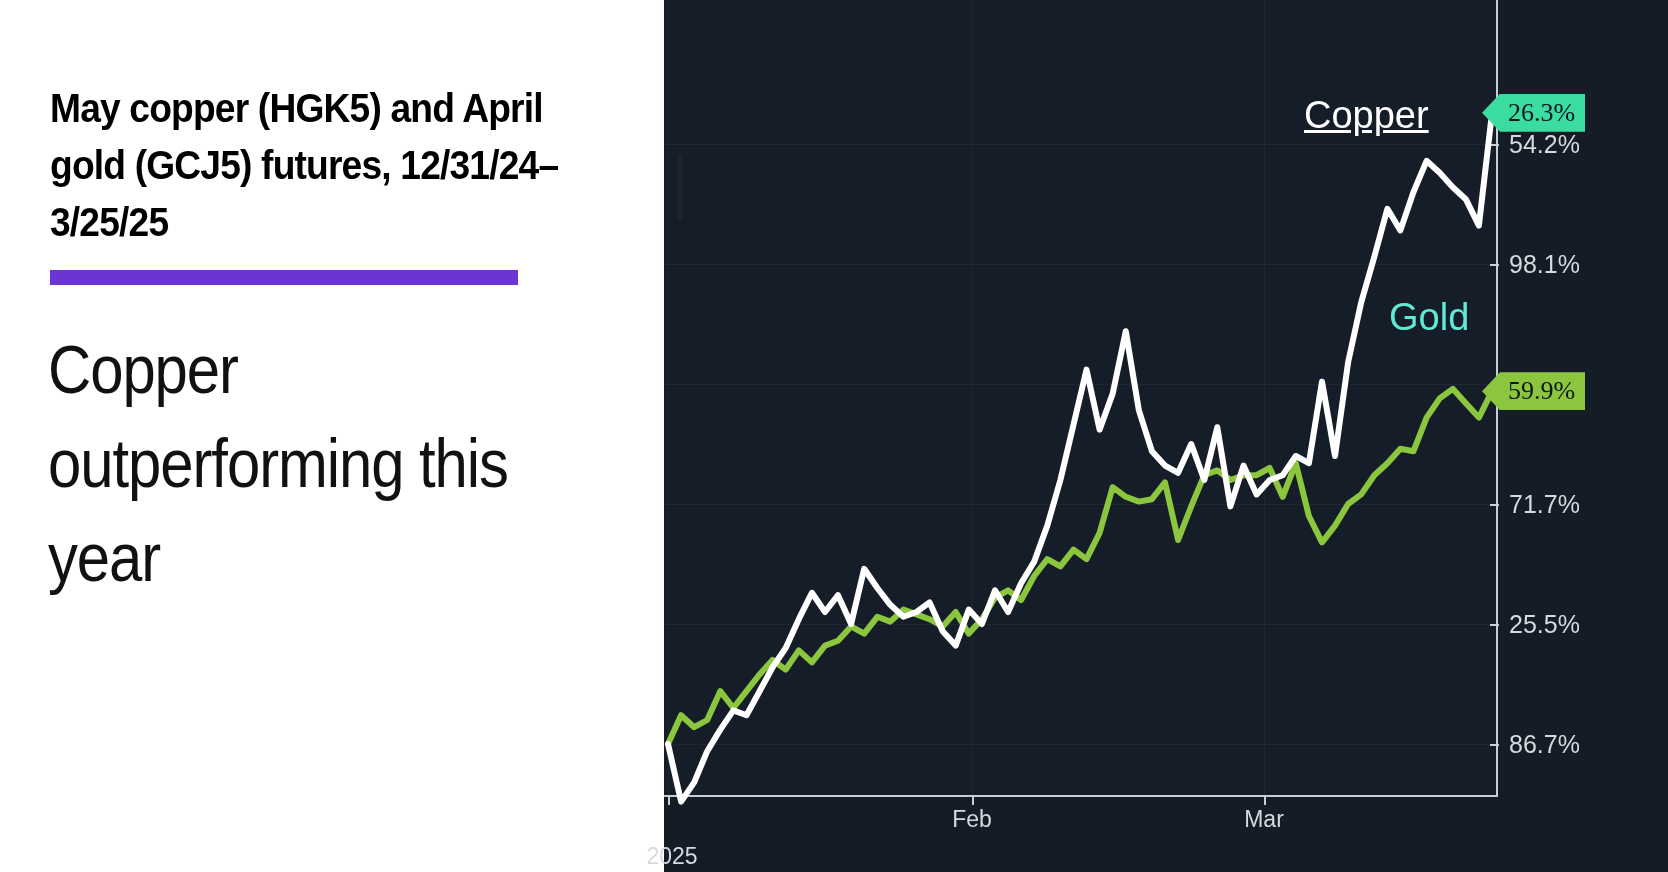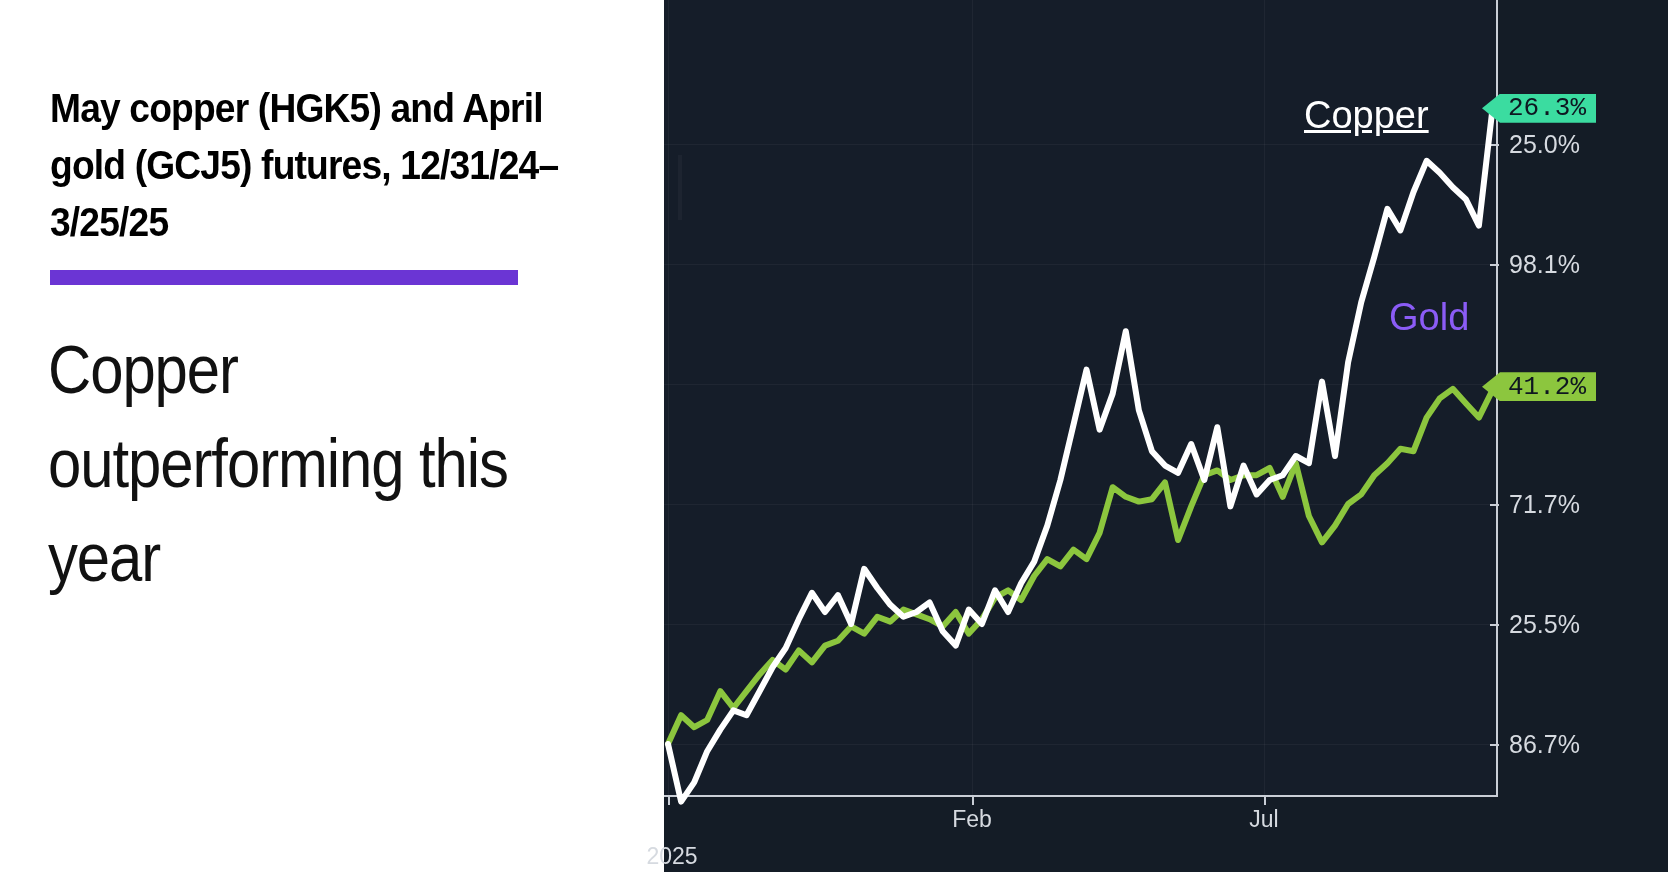--- a/index.html
+++ b/index.html
@@ -89,23 +89,23 @@
     position:absolute; top:845px;
     color:#d6dae0; font-size:23px; line-height:23px;
     font-family:"Liberation Sans", sans-serif;
     white-space:nowrap; transform:translateX(-50%);
   }
   .series-label {
     position:absolute; font-size:38px; line-height:38px;
     font-family:"Liberation Sans", sans-serif; white-space:nowrap;
   }
   .badge {
-    position:absolute; height:29px; display:flex; align-items:center;
+    position:absolute; height:38px; display:flex; align-items:center;
     justify-content:flex-end; padding-right:10px; padding-left:26px;
-    font-size:26px; font-family:Liberation Mono, monospace;
+    font-size:26px; font-family:Liberation Serif, serif;
     color:#0e1620; white-space:nowrap;
     clip-path: polygon(0% 50%, 18px 0%, 100% 0%, 100% 100%, 18px 100%);
   }
   svg { display:block; }
 </style>
 </head>
 <body>
 
 <div id="root">
 
@@ -134,40 +134,40 @@
     <div class="axis-v"></div>
     <div class="axis-h"></div>
 
     <div class="tick-h" style="top:144px"></div>
     <div class="tick-h" style="top:264px"></div>
     <div class="tick-h" style="top:384px"></div>
     <div class="tick-h" style="top:504px"></div>
     <div class="tick-h" style="top:624px"></div>
     <div class="tick-h" style="top:744px"></div>
 
-    <div class="ytick-label" style="top:132px">25.0%</div>
+    <div class="ytick-label" style="top:132px">54.2%</div>
     <div class="ytick-label" style="top:252px">98.1%</div>
     <div class="ytick-label" style="top:372px">15.0%</div>
     <div class="ytick-label" style="top:492px">71.7%</div>
     <div class="ytick-label" style="top:612px">25.5%</div>
     <div class="ytick-label" style="top:732px">86.7%</div>
 
     <div class="tick-v" style="left:4px"></div>
     <div class="tick-v" style="left:308px"></div>
     <div class="tick-v" style="left:600px"></div>
 
     <div class="xtick-label" style="left:308px">Feb</div>
-    <div class="xtick-label" style="left:600px">Jul</div>
+    <div class="xtick-label" style="left:600px">Mar</div>
     <div class="xtick-year" style="left:8px">2025</div>
 
     <svg id="series-svg" width="1004" height="872" style="position:absolute; left:0; top:0;">
       <polyline id="gold-path" fill="none" stroke="#8cc63e" stroke-width="6" stroke-linejoin="round" stroke-linecap="round" points="4.0,744.0 17.1,715.2 30.2,727.2 43.2,720.0 56.3,691.2 69.4,708.0 82.5,691.2 95.6,674.4 108.6,660.0 121.7,669.6 134.8,650.4 147.9,662.4 161.0,645.6 174.0,640.8 187.1,626.4 200.2,633.6 213.3,616.8 226.3,621.6 239.4,609.6 252.5,614.4 265.6,619.2 278.7,626.4 291.7,612.0 304.8,633.6 317.9,619.2 331.0,597.6 344.1,590.4 357.1,600.0 370.2,576.0 383.3,559.2 396.4,566.4 409.5,549.6 422.5,559.2 435.6,532.8 448.7,487.2 461.8,496.8 474.9,501.6 487.9,499.2 501.0,482.4 514.1,540.0 527.2,506.4 540.3,475.2 553.3,470.4 566.4,480.0 579.5,475.2 592.6,475.2 605.7,468.0 618.7,496.8 631.8,463.2 644.9,516.0 658.0,542.4 671.0,525.6 684.1,504.0 697.2,494.4 710.3,475.2 723.4,463.2 736.4,448.8 749.5,451.2 762.6,417.6 775.7,398.4 788.8,388.8 801.8,403.2 814.9,417.6 828.0,391.2"></polyline>
       <polyline id="copper-path" fill="none" stroke="#ffffff" stroke-width="6" stroke-linejoin="round" stroke-linecap="round" points="4.0,744.0 17.1,801.6 30.2,782.4 43.2,751.2 56.3,729.6 69.4,710.4 82.5,715.2 95.6,691.2 108.6,667.2 121.7,648.0 134.8,619.2 147.9,592.8 161.0,612.0 174.0,595.2 187.1,624.0 200.2,568.8 213.3,588.0 226.3,604.8 239.4,616.8 252.5,612.0 265.6,602.4 278.7,631.2 291.7,645.6 304.8,609.6 317.9,624.0 331.0,590.4 344.1,612.0 357.1,583.2 370.2,561.6 383.3,525.6 396.4,480.0 409.5,424.8 422.5,369.6 435.6,429.6 448.7,393.6 461.8,331.2 474.9,410.4 487.9,451.2 501.0,465.6 514.1,472.8 527.2,444.0 540.3,480.0 553.3,427.2 566.4,506.4 579.5,465.6 592.6,494.4 605.7,480.0 618.7,475.2 631.8,456.0 644.9,463.2 658.0,381.6 671.0,456.0 684.1,362.4 697.2,302.4 710.3,256.8 723.4,208.8 736.4,230.4 749.5,192.0 762.6,160.8 775.7,172.8 788.8,187.2 801.8,199.2 814.9,225.6 828.0,112.8"></polyline>
     </svg>
 
     <div class="series-label" id="copper-label" style="left:640px; top:96px; color:#ffffff;text-decoration:underline;">Copper</div>
-    <div class="series-label" id="gold-label" style="left:725px; top:298px; color:#8b5cf6;">Gold</div>
+    <div class="series-label" id="gold-label" style="left:725px; top:298px; color:#5eead4;">Gold</div>
 
     <div class="badge" id="copper-badge" style="left: 818px; top: 93.8px; background: rgb(59, 220, 160);">26.3%</div>
-    <div class="badge" id="gold-badge" style="left: 818px; top: 372.2px; background: rgb(140, 198, 62);">41.2%</div>
+    <div class="badge" id="gold-badge" style="left: 818px; top: 372.2px; background: rgb(140, 198, 62);">59.9%</div>
 
   </div>
 </div>
 
 </body></html>

